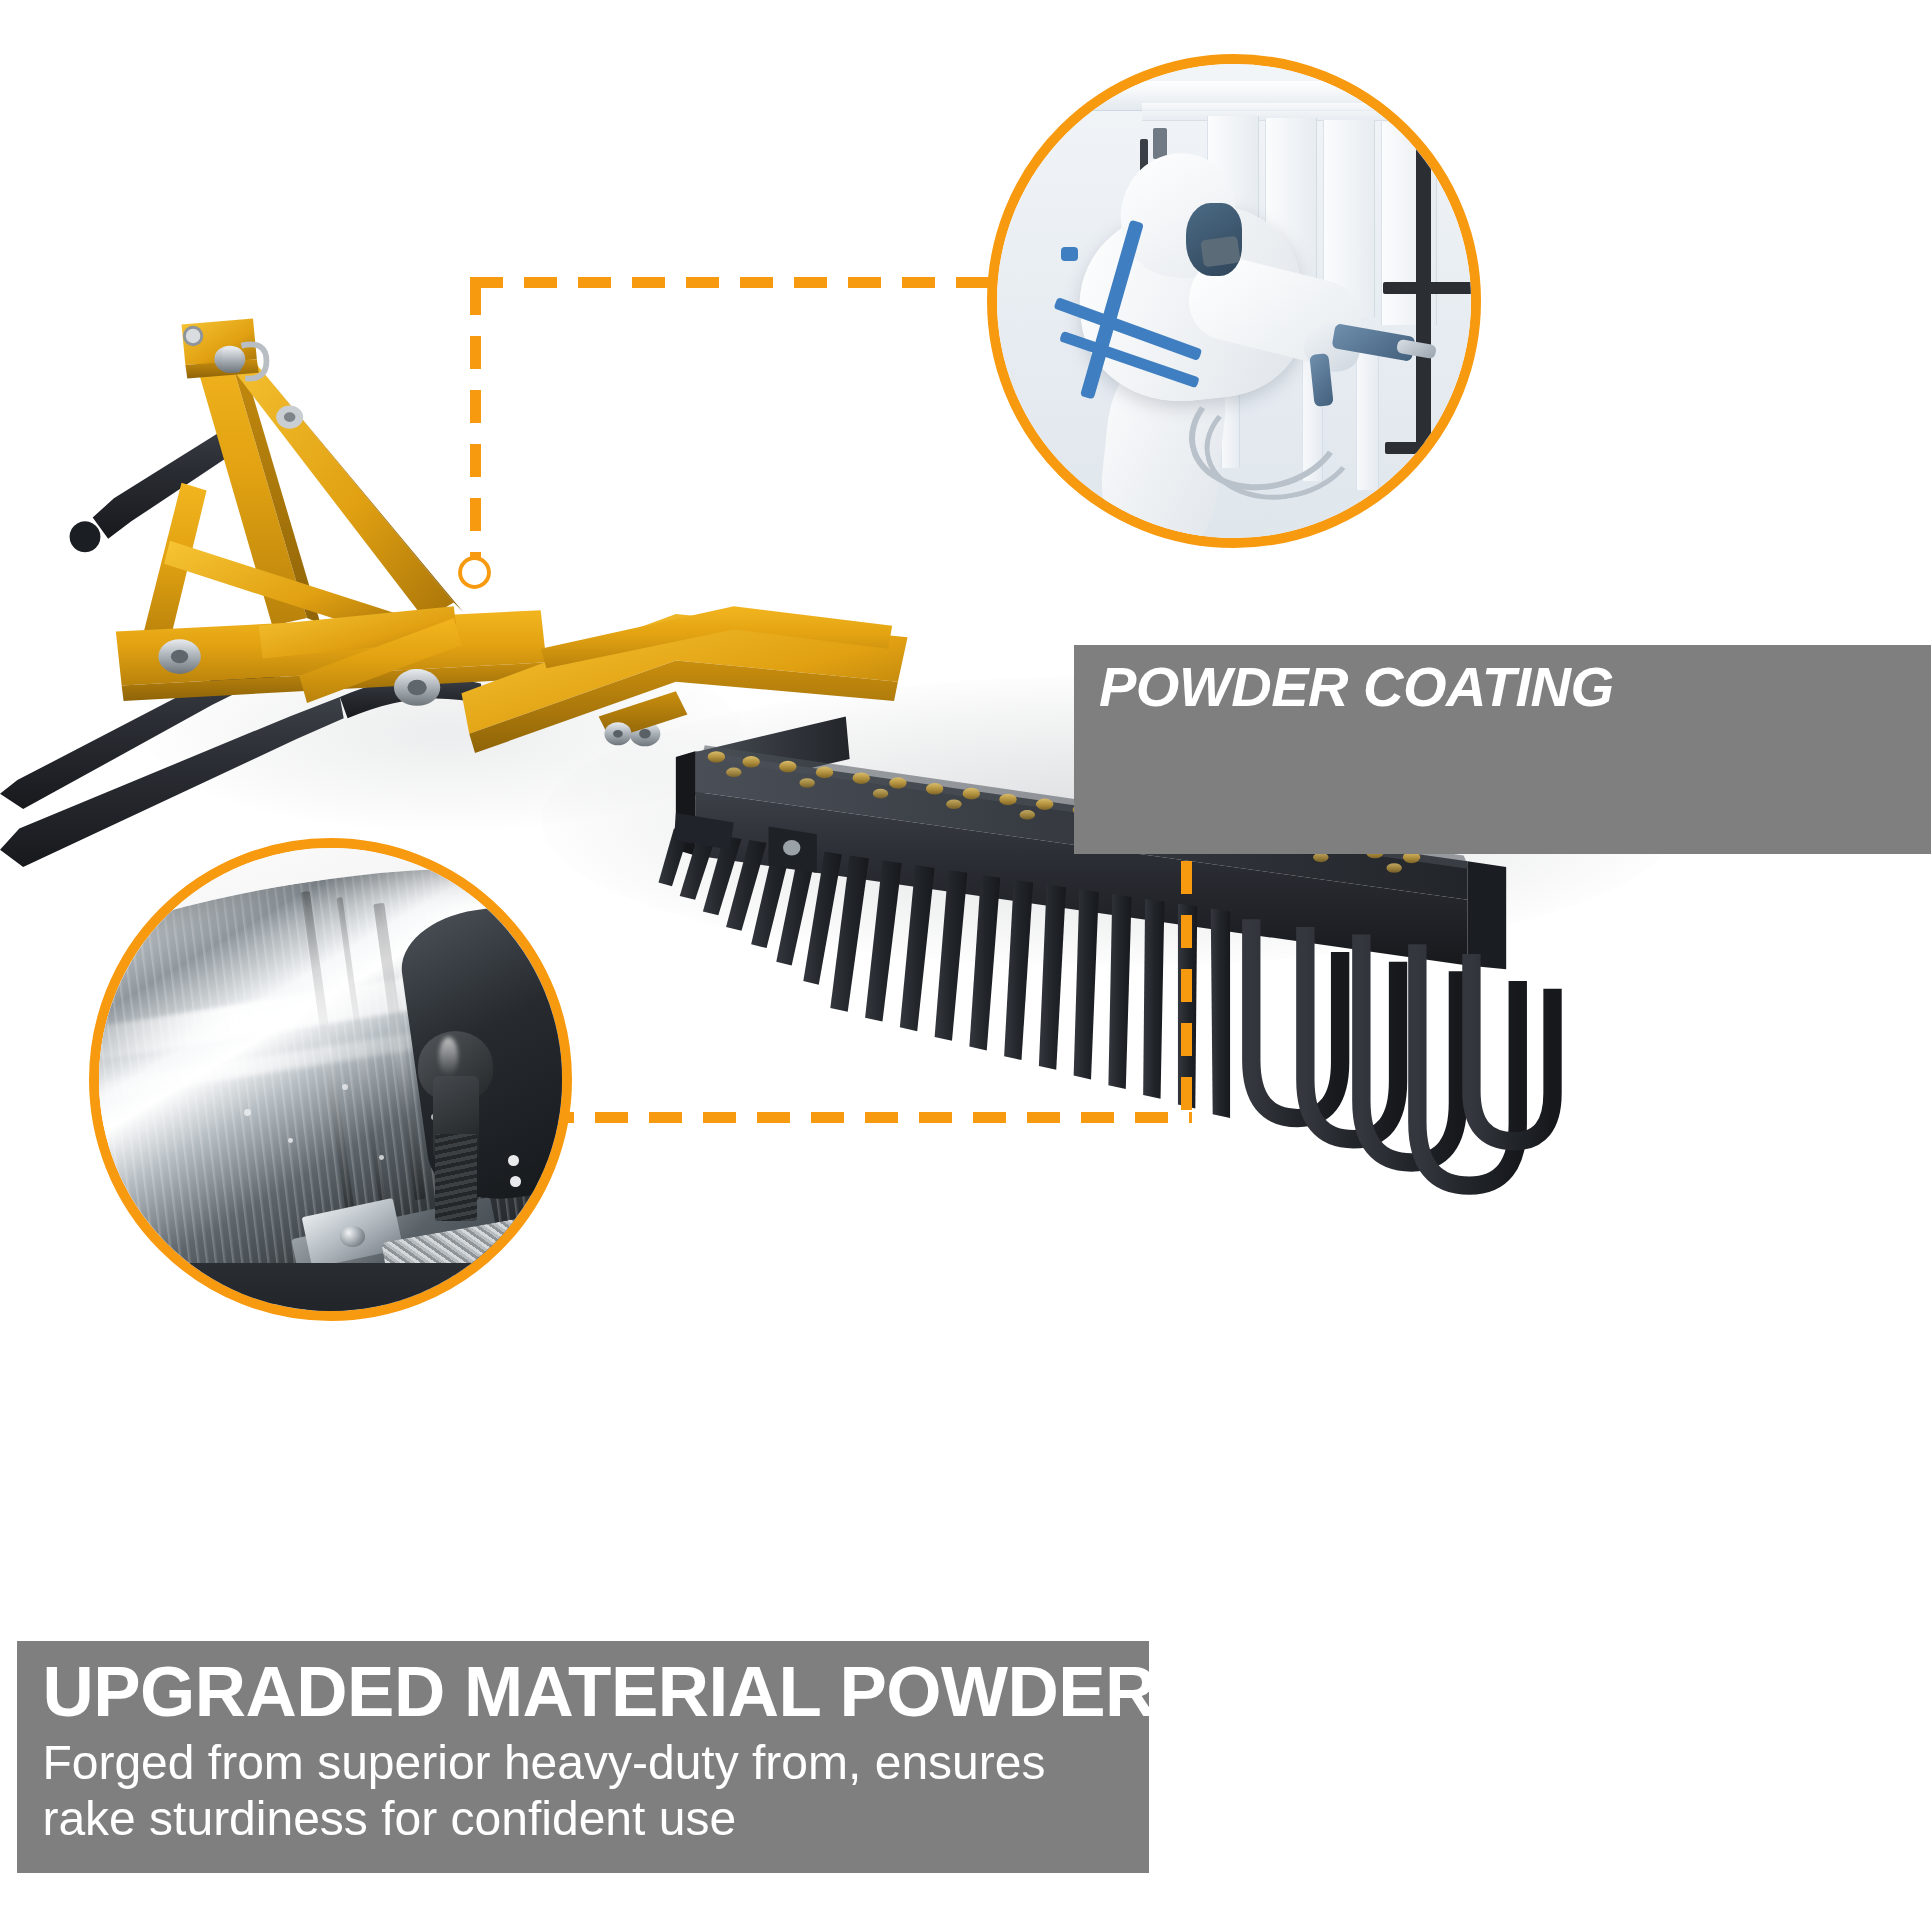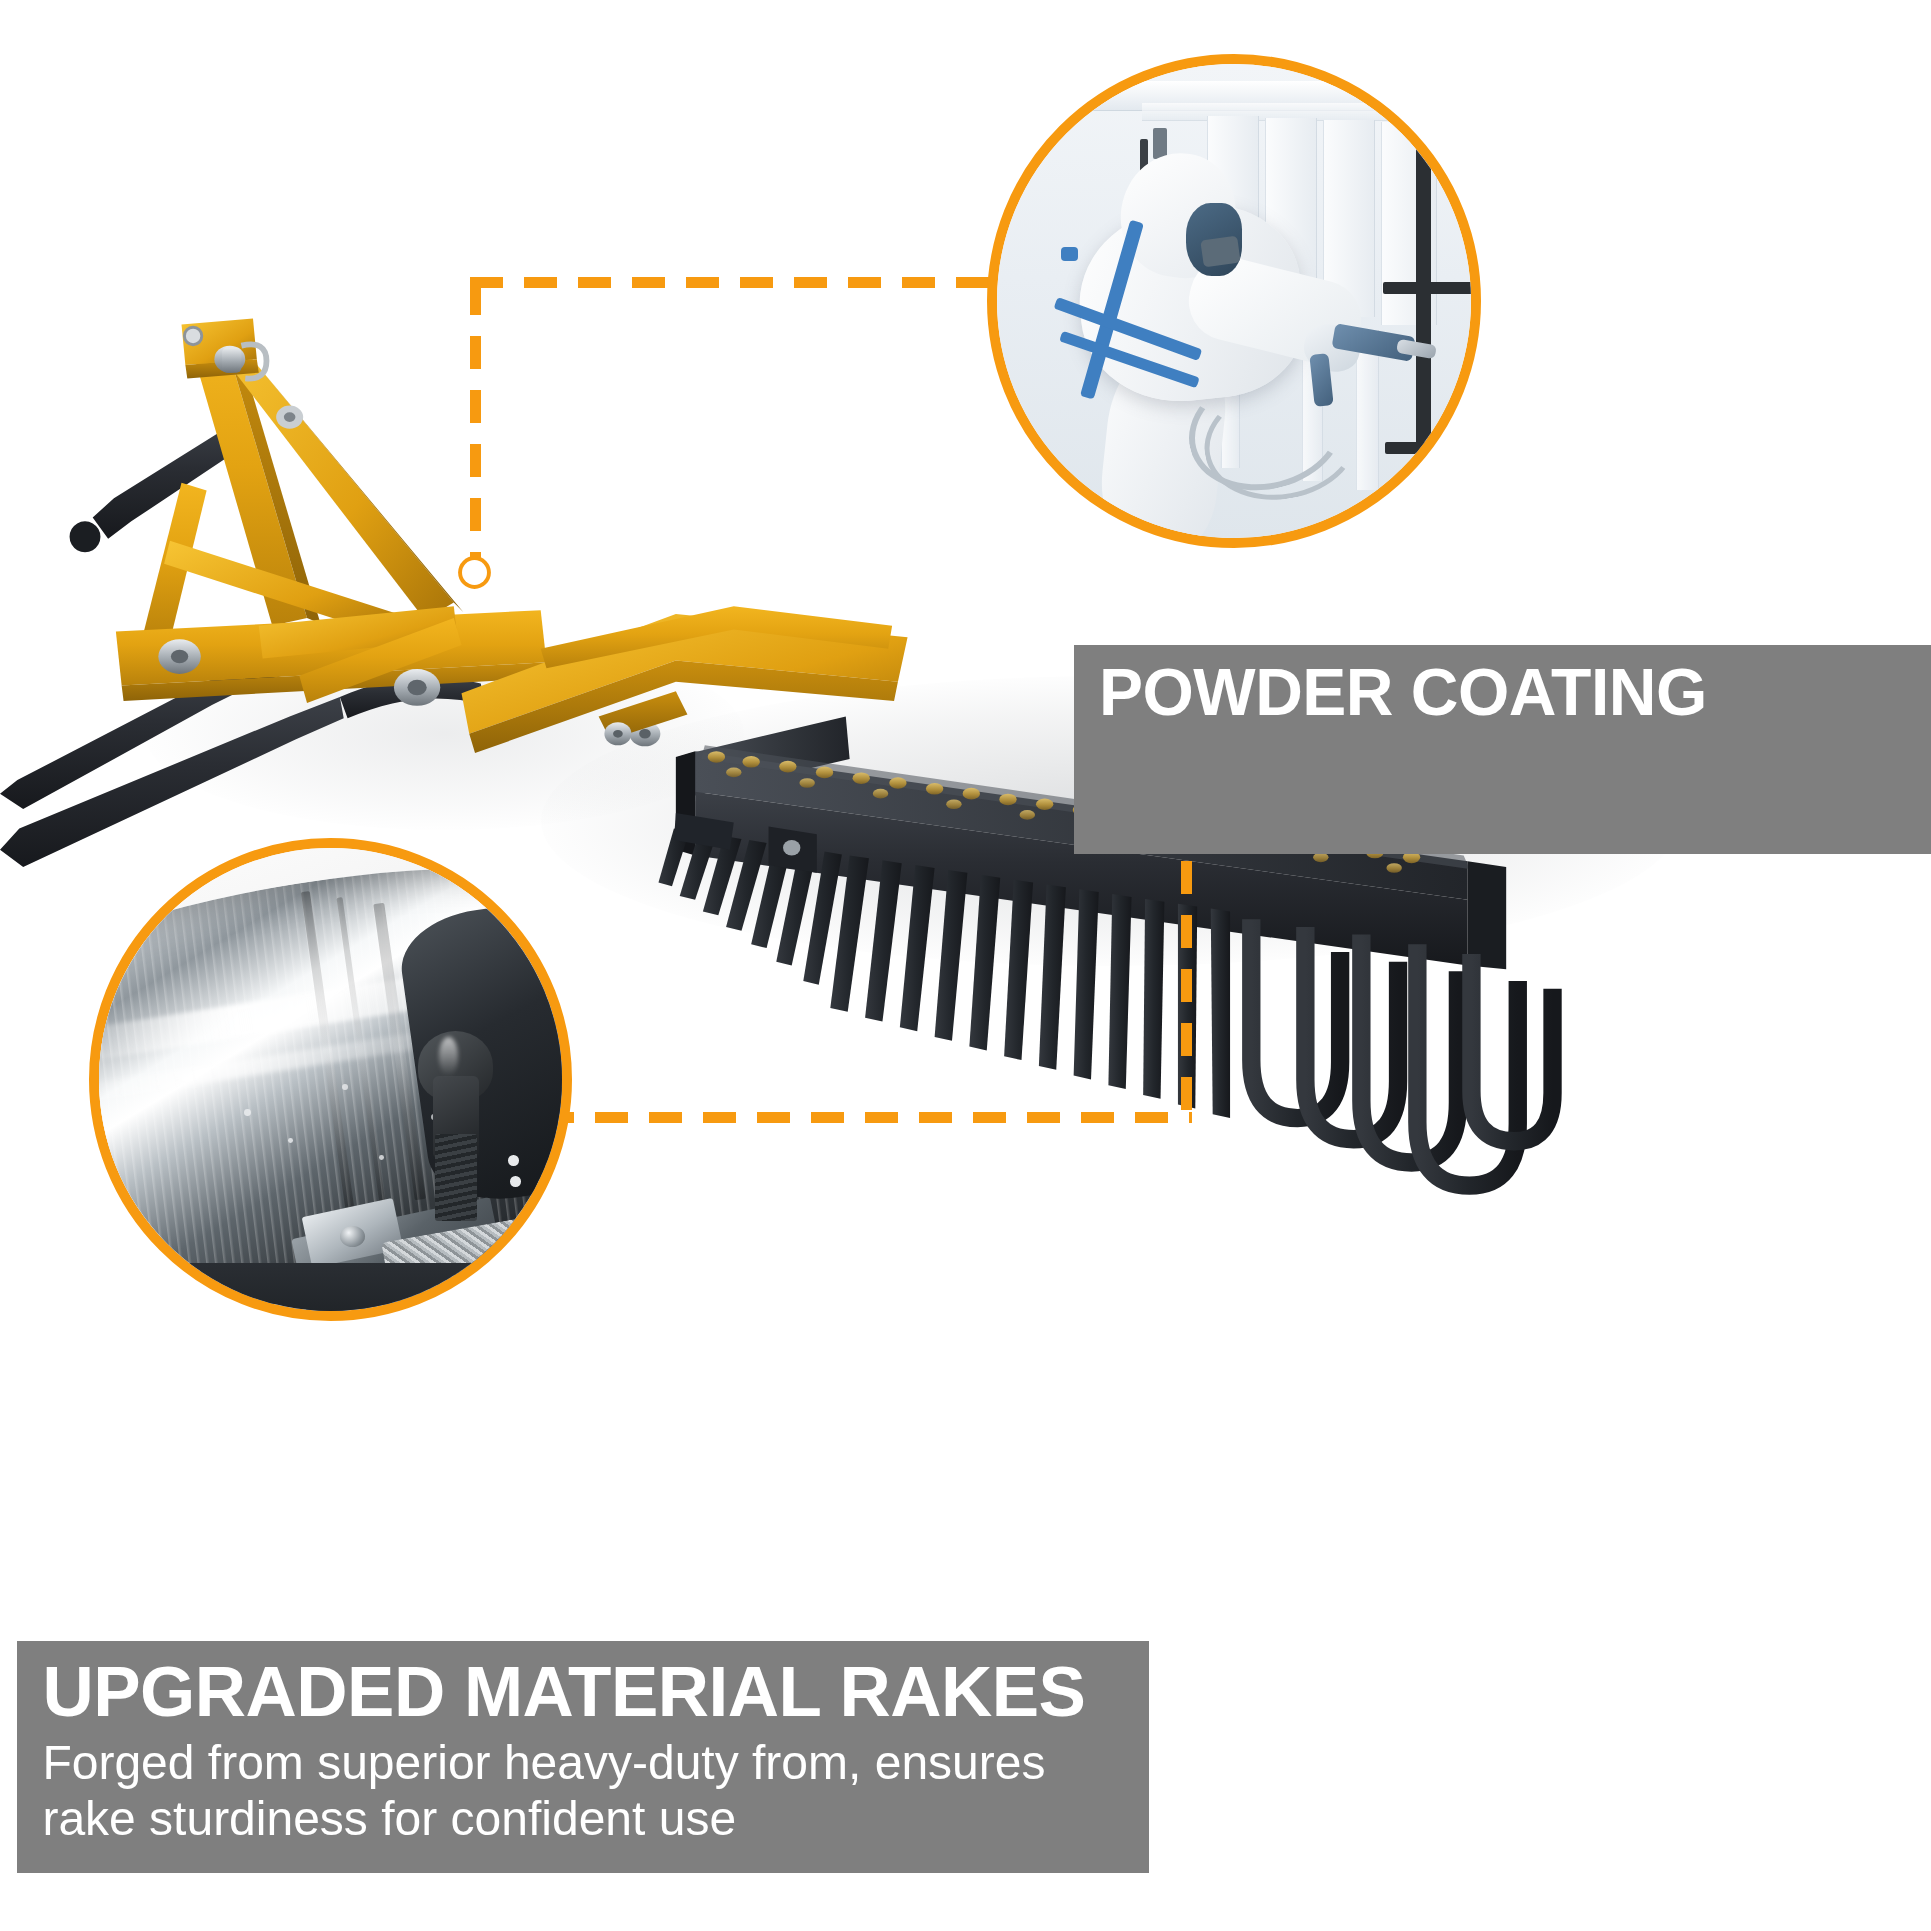--- a/index.html
+++ b/index.html
@@ -42,21 +42,21 @@
     line-height: 1.16;
   }
 
   #banner-powder {
     left: 1074px;
     top: 645px;
     width: 857px;
     height: 209px;
     padding: 13.5px 0 0 25px;
   }
-  #banner-powder .banner-title { font-size: 66px; }
+  #banner-powder .banner-title { font-size: 56px; font-style: italic; }
   #banner-powder .banner-sub   { font-size: 48px; margin-top: 5.8px; width: 792px; }
 
   #banner-material {
     left: 17.4px;
     top: 1641px;
     width: 1132px;
     height: 232px;
     padding: 15.4px 0 0 25px;
   }
   #banner-material .banner-title { font-size: 71px; }
@@ -562,18 +562,18 @@
       <div class="abs" style="left:-19.3px; top:415px; width:541px; height:116px;
                   background:linear-gradient(180deg,#2a2e33,#15181b);"></div>
     </div>
   </div>
 
   <div class="banner" id="banner-powder">
     <div class="banner-title">POWDER COATING</div>
   </div>
 
   <div class="banner" id="banner-material">
-    <div class="banner-title">UPGRADED MATERIAL RAKES</div>
+    <div class="banner-title">UPGRADED MATERIAL POWDER</div>
     <div class="banner-sub">Forged from superior heavy-duty from, ensures rake sturdiness for confident use</div>
   </div>
 
 </div>
 
 
 </body></html>

